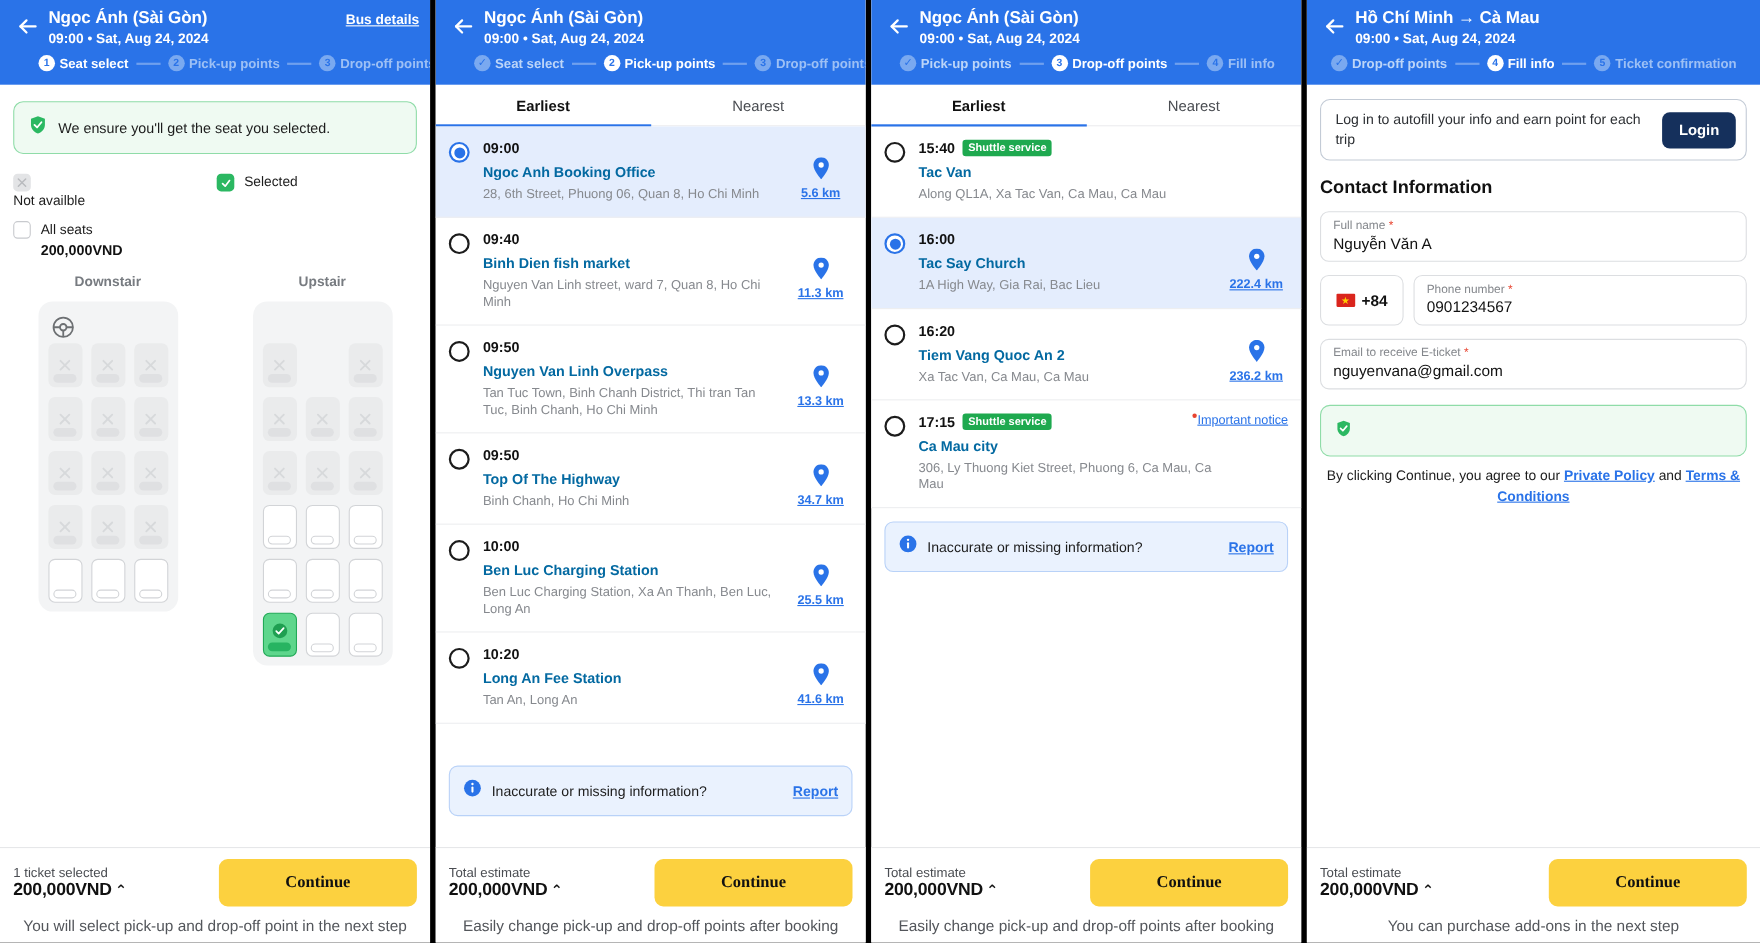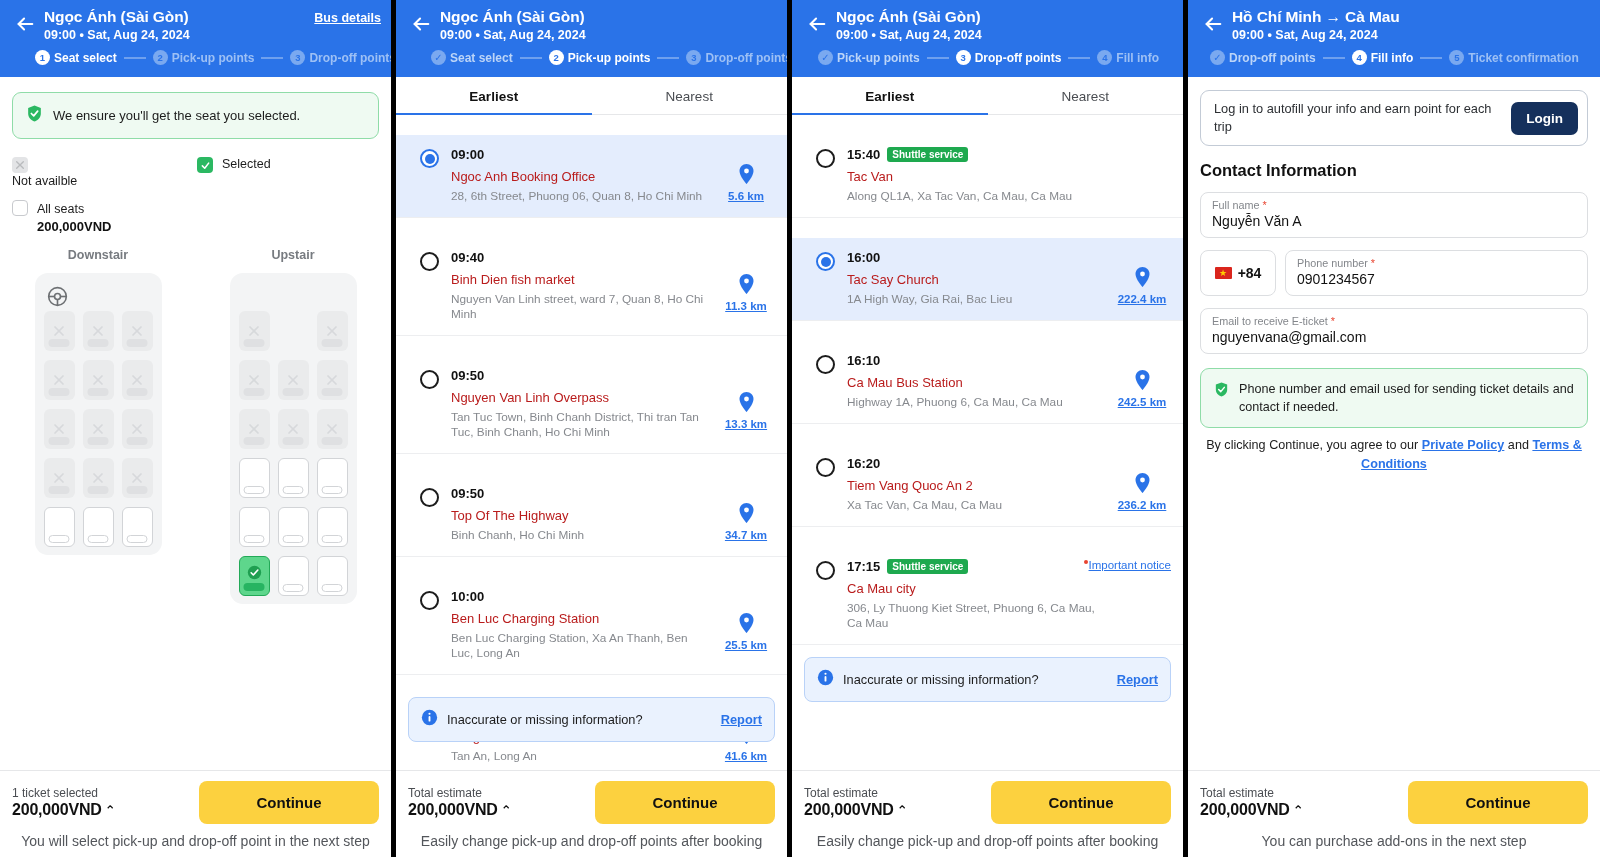--- a/index.html
+++ b/index.html
@@ -136,22 +136,22 @@
   }
   .tab.active { color: #111; font-weight: bold; }
   .tab.active::after {
     content: ""; position: absolute; left: 0; right: 0; bottom: -1px;
     height: 2.5px; background: #2a73e8;
   }
 
   
   .stop-list { background: #fff; }
   .stop {
-    display: flex; padding: 12px 12px 13px 24px;
-    border-bottom: 1px solid #edeef0; position: relative; margin-top: 20px;
+    display: flex; padding: 12px 12px 13px 12px;
+    border-bottom: 1px solid #edeef0; position: relative;
   }
   .stop.selected { background: #e4edfd; }
   .radio {
     width: 19px; height: 19px; border-radius: 50%;
     border: 2px solid #1c1c1c; flex: 0 0 19px;
     margin-top: 2px; margin-right: 12px;
     display: flex; align-items: center; justify-content: center;
     background: #fff;
   }
   .radio.on { border-color: #2a73e8; }
@@ -160,21 +160,21 @@
   }
   .stop-main { flex: 1 1 auto; min-width: 0; padding-right: 6px; }
   .stop-time-row { display: flex; align-items: center; }
   .stop-time { font-size: 13px; font-weight: bold; color: #111; }
   .badge {
     background: #1ea94f; color: #fff;
     font-size: 10px; font-weight: bold;
     border-radius: 3px; padding: 2px 5px 2px 5px;
     margin-left: 7px; white-space: nowrap;
   }
-  .stop-name { font-size: 13px; font-weight: normal; color: #b91c1c; margin-top: 6px; line-height: 17px; }
+  .stop-name { font-size: 13px; font-weight: bold; color: #0369a1; margin-top: 6px; line-height: 17px; }
   .stop-addr { font-size: 11.8px; color: #86898e; margin-top: 4px; line-height: 15px; }
   .stop-dist {
     flex: 0 0 auto; width: 58px;
     display: flex; flex-direction: column; align-items: center;
     justify-content: center; padding-top: 14px;
   }
   .pin { margin-bottom: 2px; }
   .dist-txt {
     font-size: 11.5px; font-weight: bold; color: #2a73e8;
     text-decoration: underline; white-space: nowrap;
@@ -208,21 +208,21 @@
   }
   .footer-row { display: flex; align-items: center; }
   .footer-left { flex: 1 1 auto; }
   .f-lbl { font-size: 12px; color: #4a4d52; }
   .f-price { font-size: 16px; font-weight: bold; color: #111; margin-top: 1px; letter-spacing: -0.2px; }
   .caret { font-size: 13px; font-weight: bold; margin-left: 3px; }
   .cont-btn {
     flex: 0 0 auto; width: 180px; height: 43px;
     background: #fcd13f; border: none; border-radius: 8px;
     font-size: 15px; font-weight: bold; color: #111;
-    font-family: Liberation Sans, sans-serif;
+    font-family: Liberation Serif, serif;
     display: flex; align-items: center; justify-content: center;
   }
   .footer-note { text-align: center; font-size: 14px; color: #53565b; margin-top: 9px; }
 
   
   .p4-body { padding: 0 12px; }
   .login-box {
     margin-top: 13px;
     border: 1px solid #c3cbd6; border-radius: 9px;
     display: flex; align-items: center;
@@ -823,37 +823,20 @@
                 <path d="M8 0C4.1 0 1 3.1 1 7c0 5.2 7 13 7 13s7-7.8 7-13c0-3.9-3.1-7-7-7z" fill="#2a73e8"></path>
                 <circle cx="8" cy="7" r="2.4" fill="#fff"></circle>
               </svg></span>
             <span class="dist-txt">222.4 km</span>
           </div>
         </div>
         <div class="stop">
           <div class="radio"></div>
           <div class="stop-main">
             <div class="stop-time-row">
-              <span class="stop-time">16:10</span>
-            </div>
-            <div class="stop-name">Ca Mau Bus Station</div>
-            <div class="stop-addr">Highway 1A, Phuong 6, Ca Mau, Ca Mau</div>
-          </div>
-          <div class="stop-dist">
-            <span class="pin"><svg width="17" height="20" viewBox="0 0 16 20">
-                <path d="M8 0C4.1 0 1 3.1 1 7c0 5.2 7 13 7 13s7-7.8 7-13c0-3.9-3.1-7-7-7z" fill="#2a73e8"></path>
-                <circle cx="8" cy="7" r="2.4" fill="#fff"></circle>
-              </svg></span>
-            <span class="dist-txt">242.5 km</span>
-          </div>
-        </div>
-        <div class="stop">
-          <div class="radio"></div>
-          <div class="stop-main">
-            <div class="stop-time-row">
               <span class="stop-time">16:20</span>
             </div>
             <div class="stop-name">Tiem Vang Quoc An 2</div>
             <div class="stop-addr">Xa Tac Van, Ca Mau, Ca Mau</div>
           </div>
           <div class="stop-dist">
             <span class="pin"><svg width="17" height="20" viewBox="0 0 16 20">
                 <path d="M8 0C4.1 0 1 3.1 1 7c0 5.2 7 13 7 13s7-7.8 7-13c0-3.9-3.1-7-7-7z" fill="#2a73e8"></path>
                 <circle cx="8" cy="7" r="2.4" fill="#fff"></circle>
               </svg></span>
@@ -964,21 +947,20 @@
         <div class="f-val">nguyenvana@gmail.com</div>
       </div>
 
       <div class="green-note">
         <span style="margin-top:1px;">
           <svg width="17" height="17" viewBox="0 0 24 24">
               <path d="M12 2l8 3v7c0 5-3.5 8.5-8 10-4.5-1.5-8-5-8-10V5l8-3z" fill="#2bb862"></path>
               <polyline points="8,12 11,15 16,9" fill="none" stroke="#fff" stroke-width="2.1" stroke-linecap="round" stroke-linejoin="round"></polyline>
             </svg>
         </span>
-        <div class="green-note-txt">Phone number and email used for sending ticket details and contact if needed.</div>
       </div>
 
       <div class="agree">
         <span>By clicking Continue, you agree to our </span><a>Private Policy</a><span> and </span><a>Terms &amp; Conditions</a>
       </div>
     </div>
 
     <div class="footer">
       <div class="footer-row">
         <div class="footer-left">

